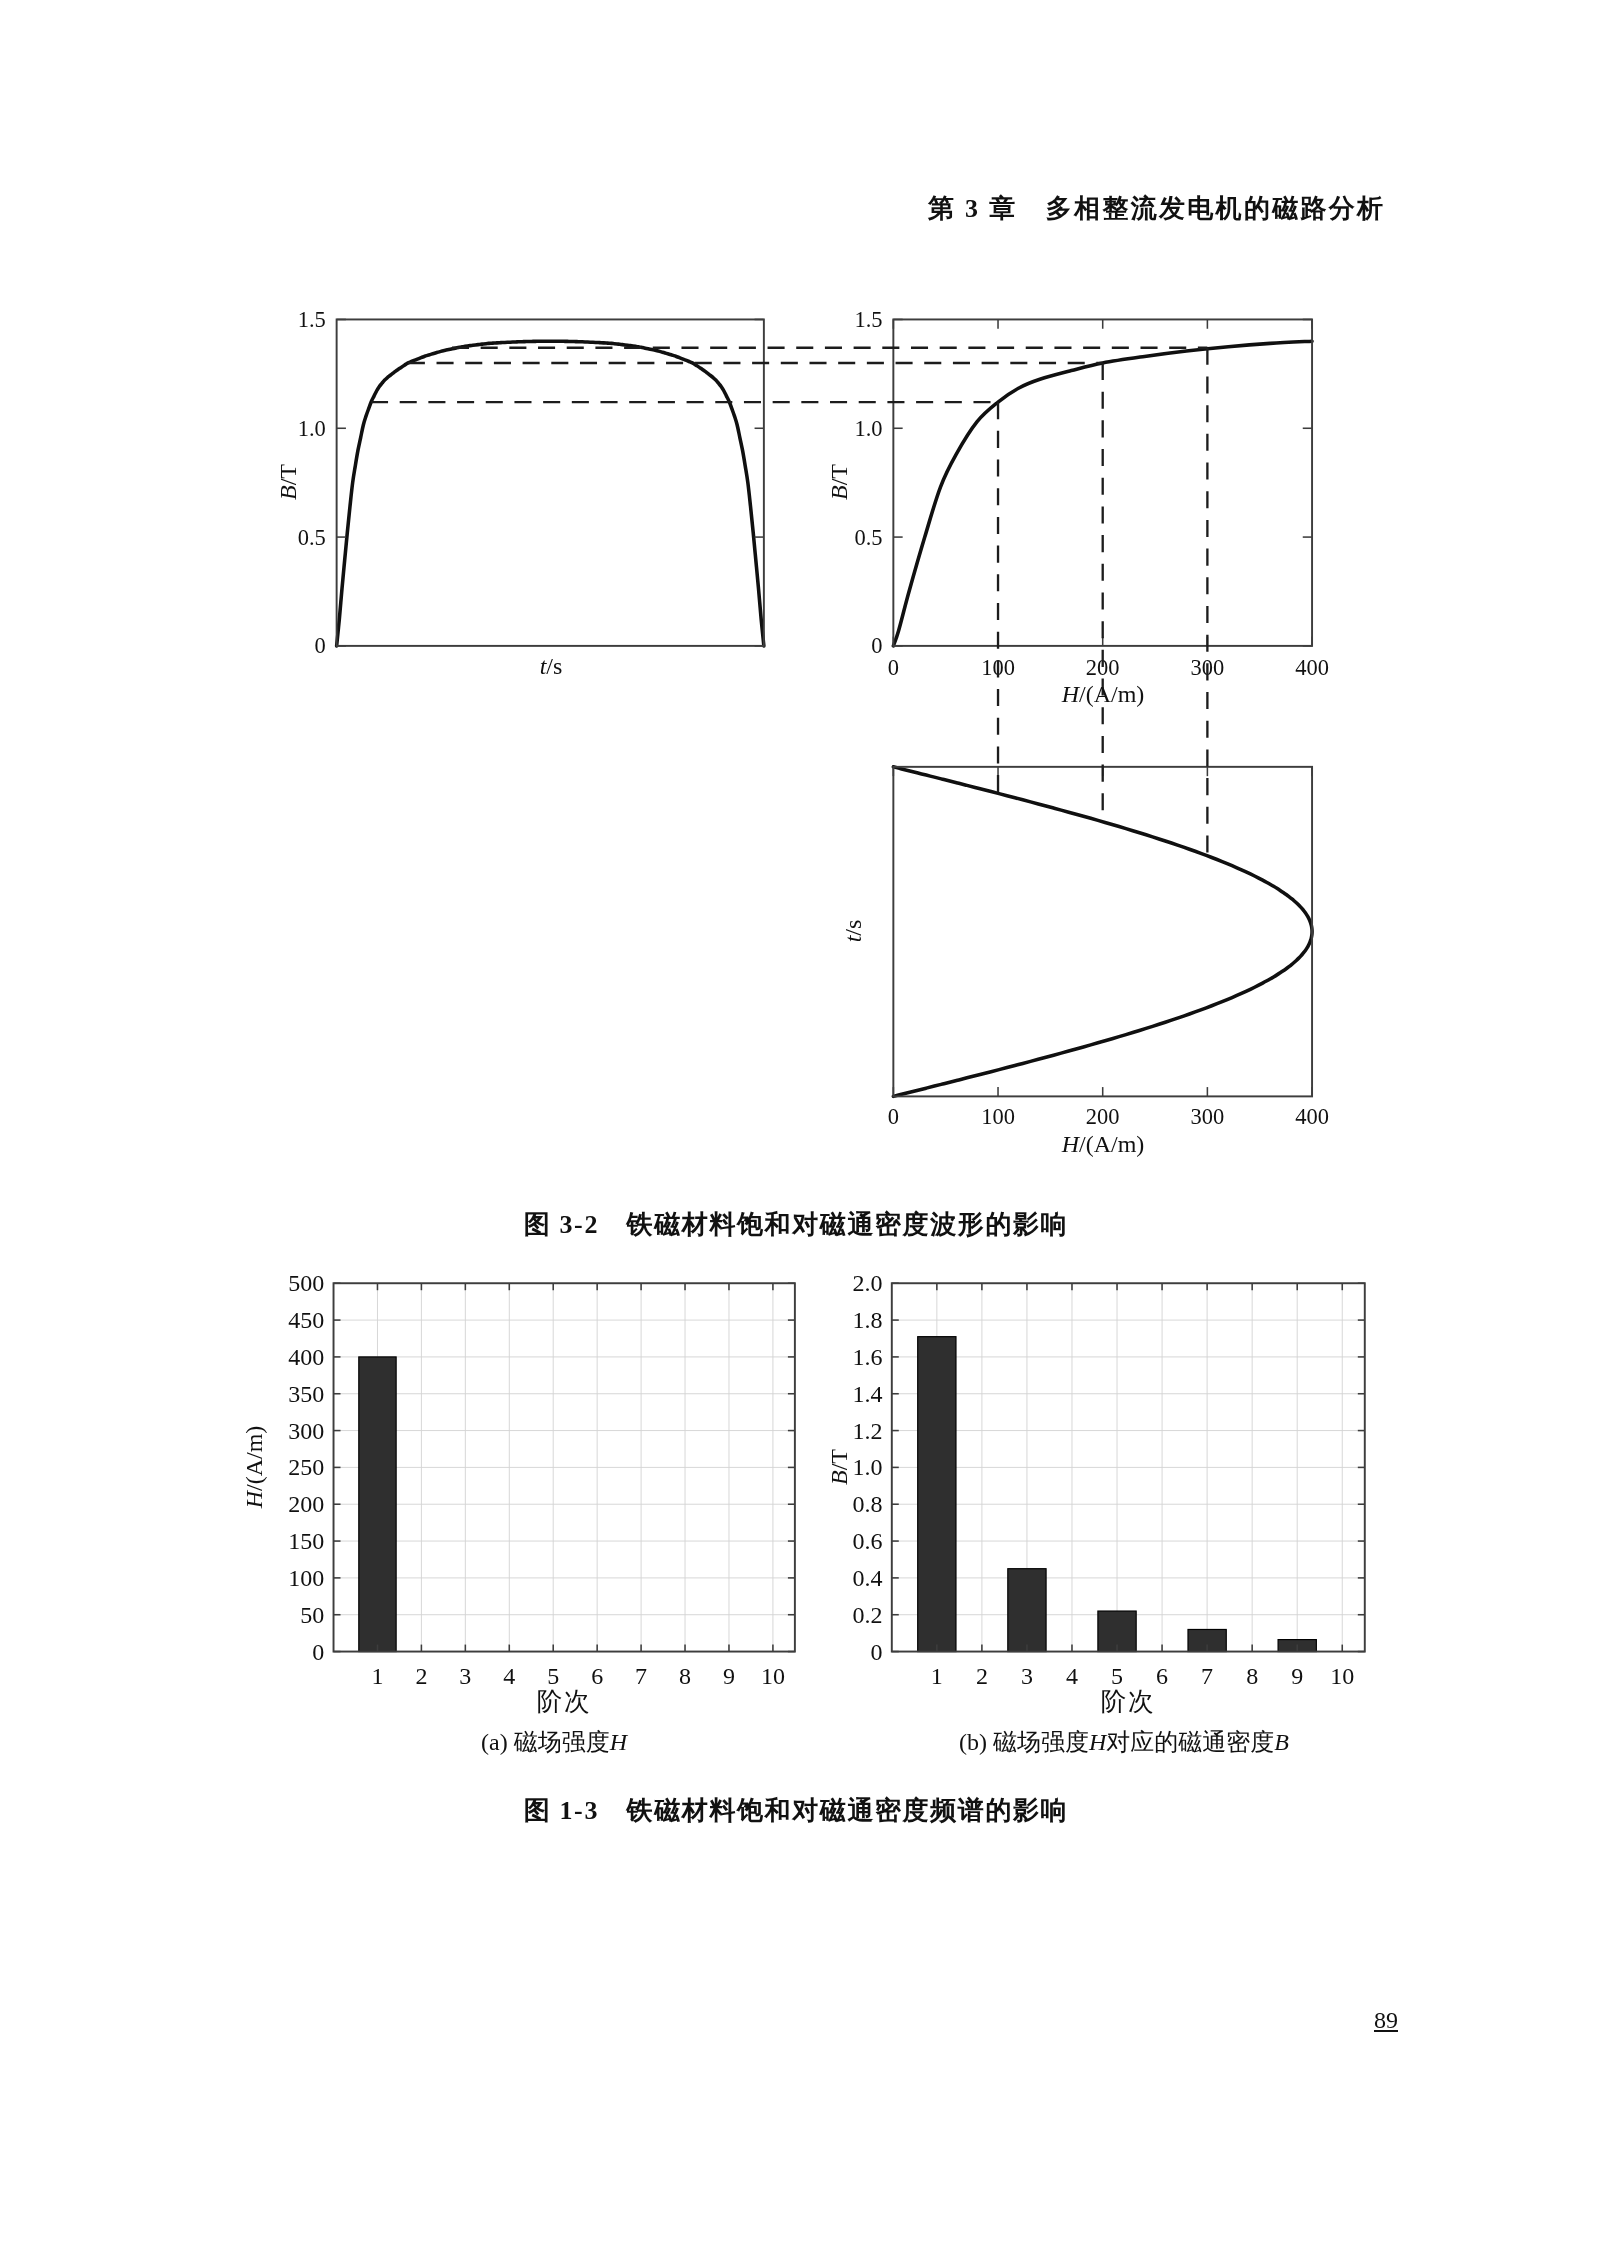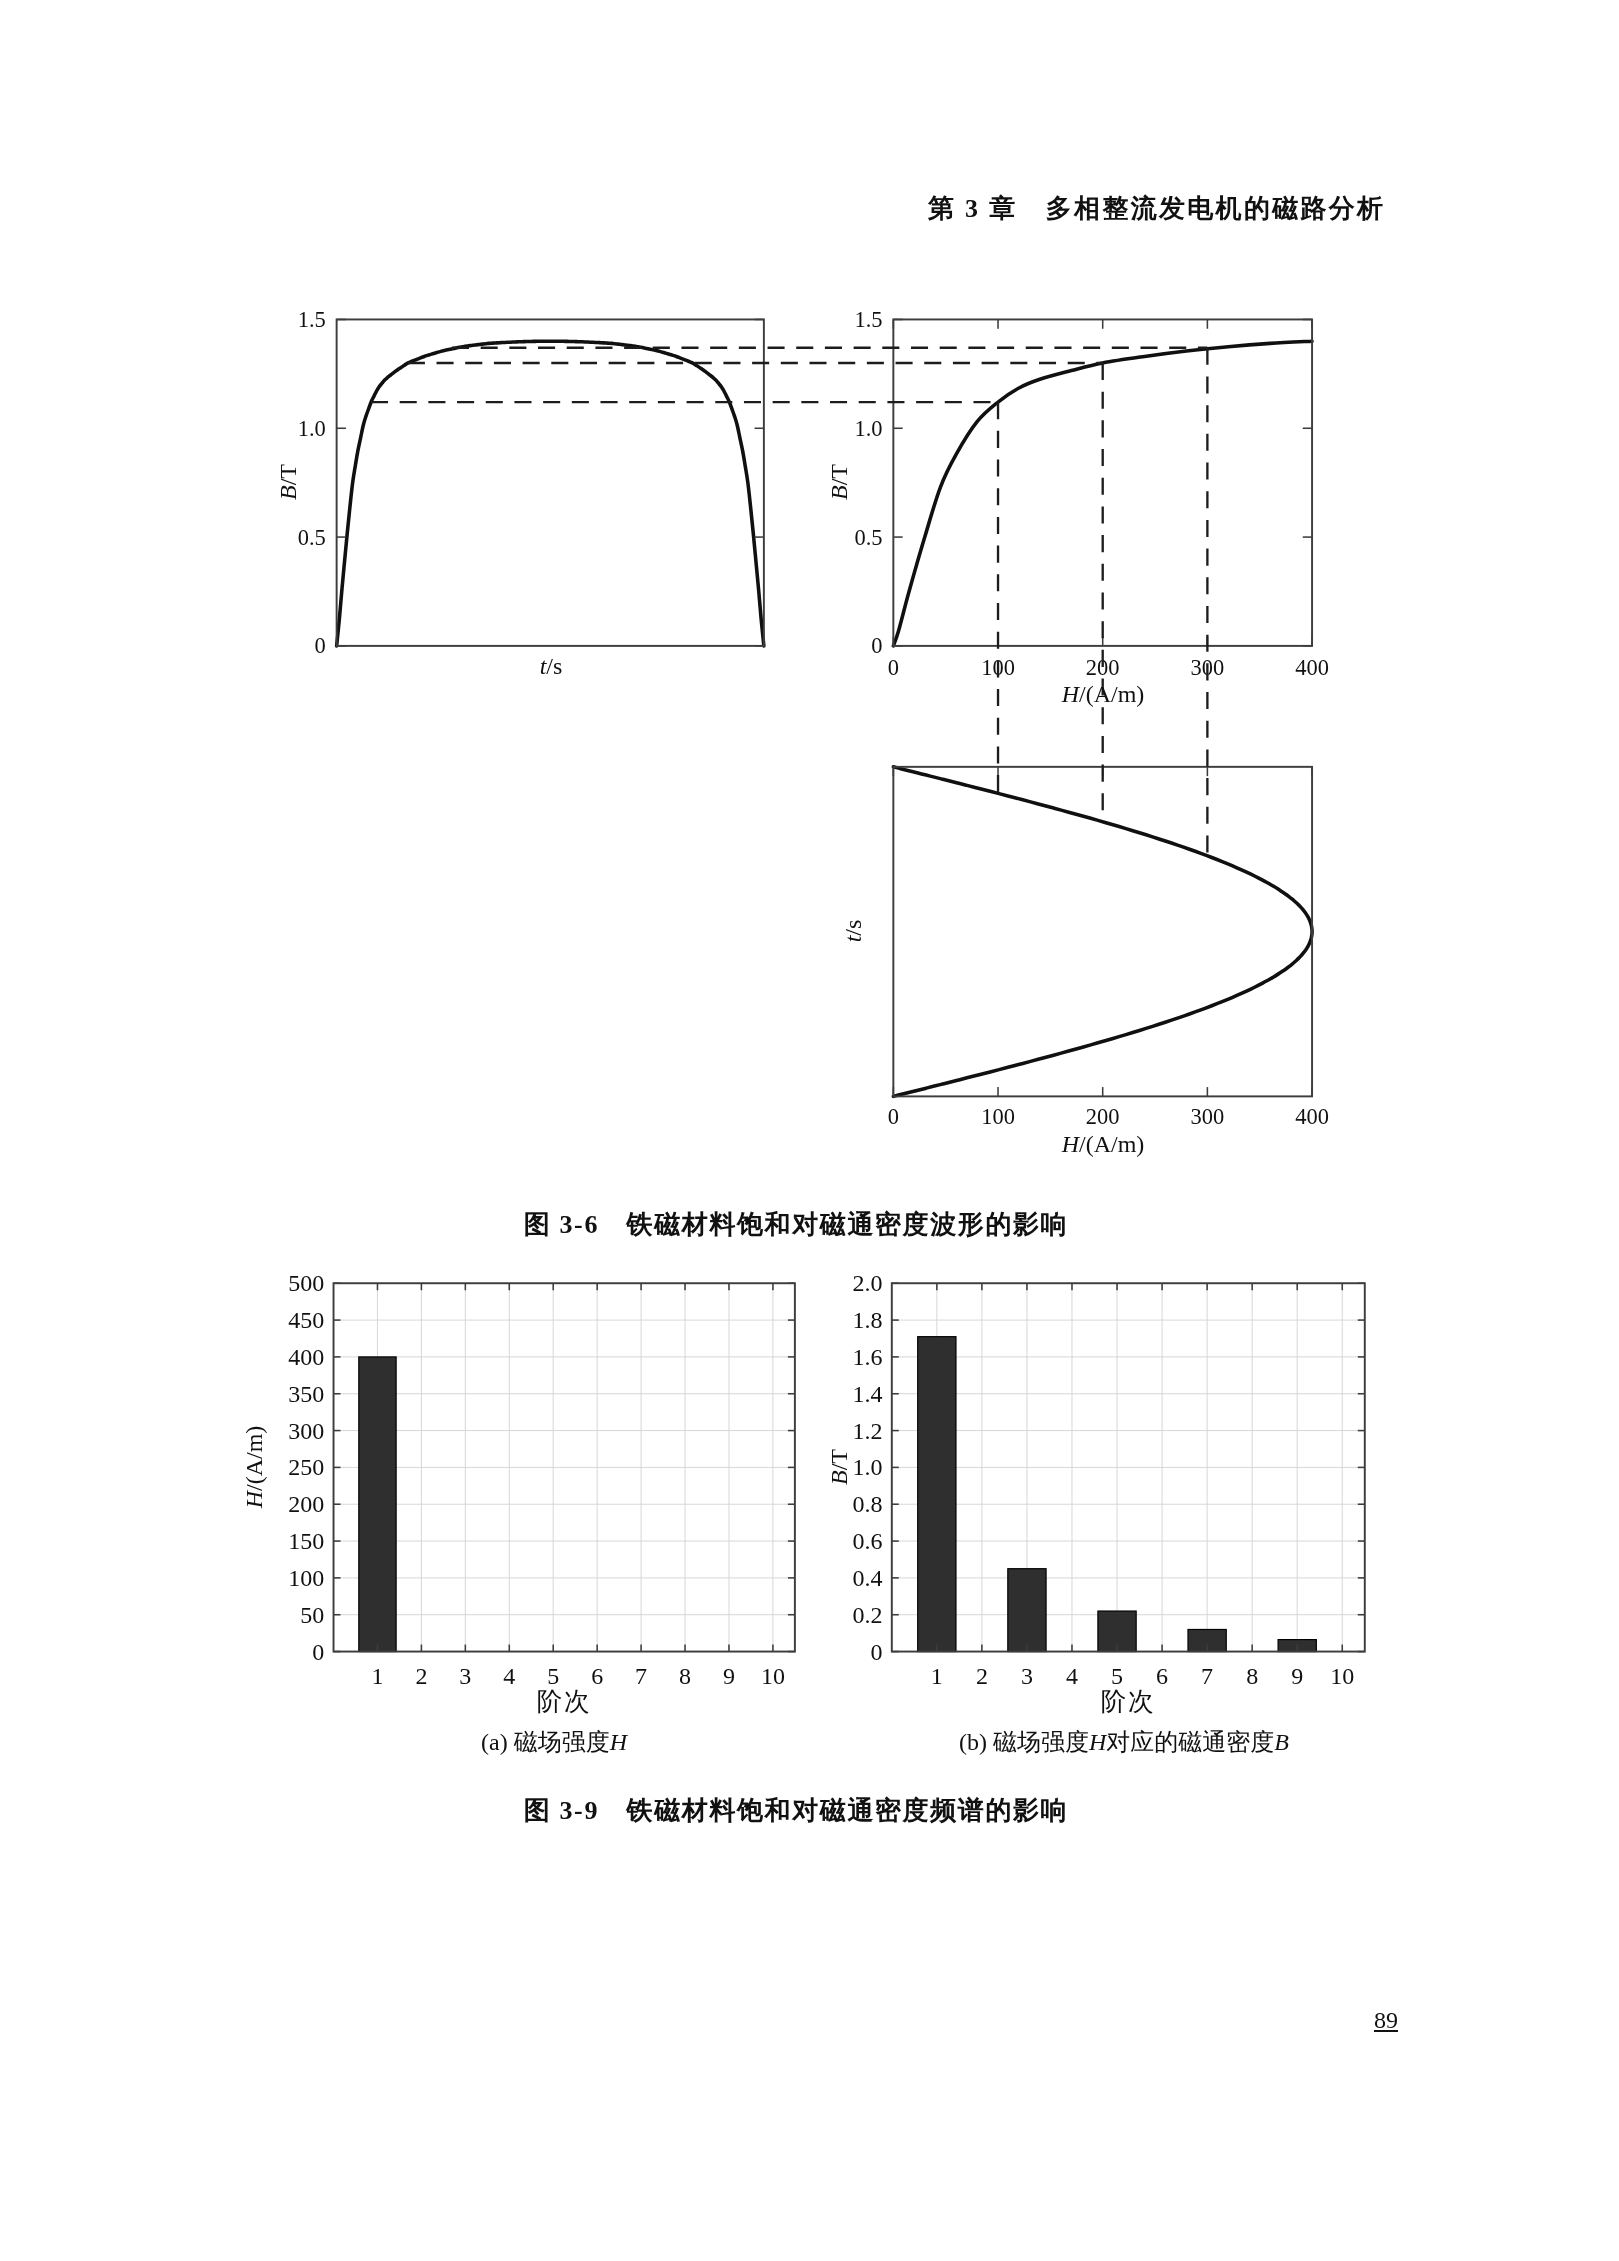--- a/index.html
+++ b/index.html
@@ -293,33 +293,33 @@
     <span class="var">H</span><span>/(A/m)</span>
   </div>
 
   <div class="abs axis rot" style="left:853px;top:931px">
     <span class="var">t</span><span>/s</span>
   </div>
   <div class="abs axis ctr" style="left:1103px;top:1131px">
     <span class="var">H</span><span>/(A/m)</span>
   </div>
 
-  <div class="abs cap ctr" style="left:796px;top:1207px">图 3-6　铁磁材料饱和对磁通密度波形的影响</div>
+  <div class="abs cap ctr" style="left:796px;top:1207px">图 3-2　铁磁材料饱和对磁通密度波形的影响</div>
 
   <div class="abs axis rot" style="left:254px;top:1467px">
     <span class="var">H</span><span>/(A/m)</span>
   </div>
   <div class="abs order ctr" style="left:564px;top:1684px">阶次</div>
 
   <div class="abs axis rot" style="left:839px;top:1467px">
     <span class="var">B</span><span>/T</span>
   </div>
   <div class="abs order ctr" style="left:1128px;top:1684px">阶次</div>
 
   <div class="abs sub ctr" style="left:554px;top:1726px"><span>(a) 磁场强度</span><span class="var">H</span></div>
   <div class="abs sub ctr" style="left:1124px;top:1726px"><span>(b) 磁场强度</span><span class="var">H</span><span>对应的磁通密度</span><span class="var">B</span></div>
 
-  <div class="abs cap ctr" style="left:796px;top:1793px">图 3-9　铁磁材料饱和对磁通密度频谱的影响</div>
+  <div class="abs cap ctr" style="left:796px;top:1793px">图 1-3　铁磁材料饱和对磁通密度频谱的影响</div>
 
   <div class="abs pnum" style="left:1374px;top:2007px">89</div>
 
 </div>
 
 
 </body></html>

